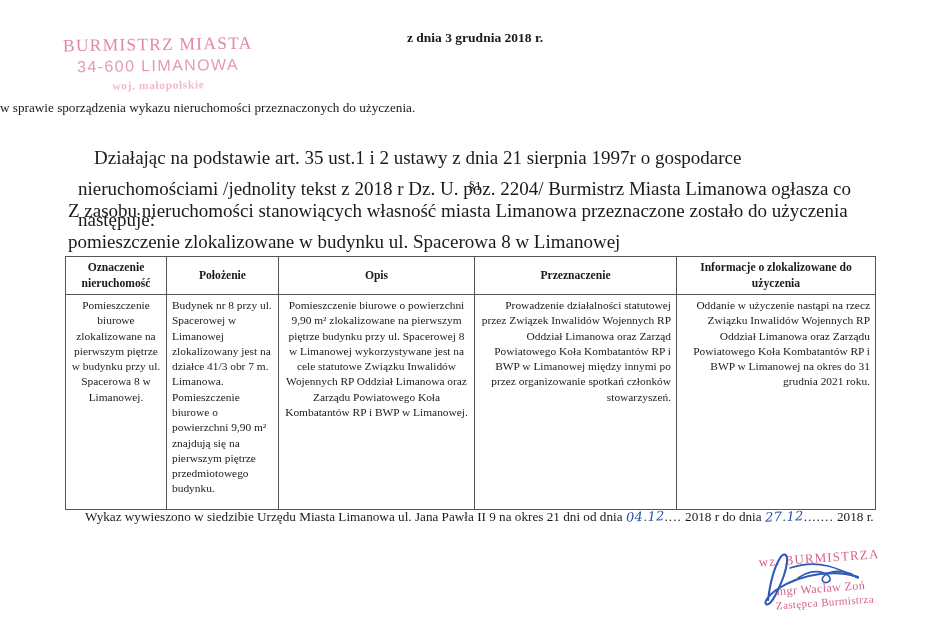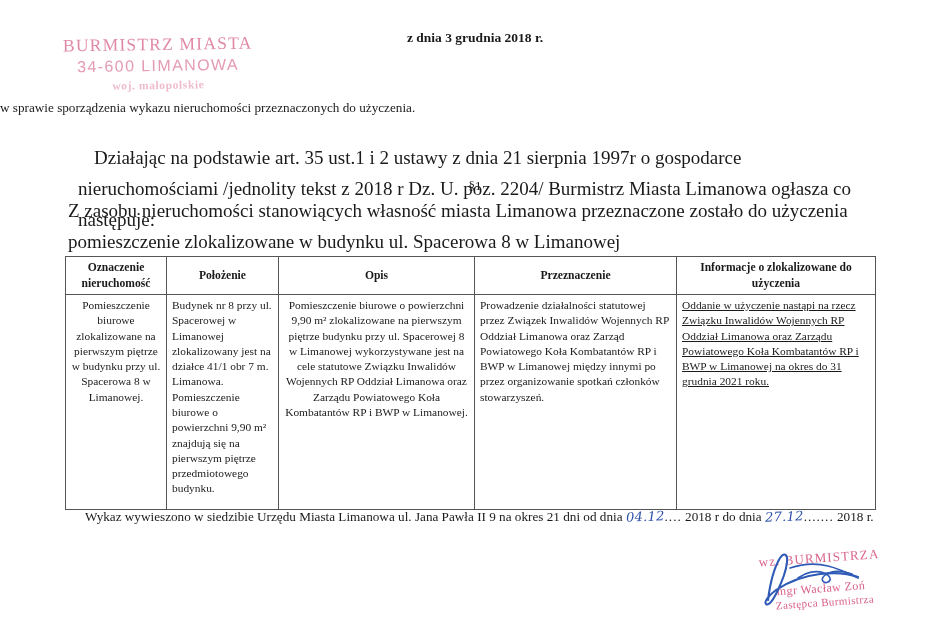--- a/index.html
+++ b/index.html
@@ -123,22 +123,22 @@
   table.notice th {
     text-align: center;
     font-weight: bold;
     vertical-align: middle;
     height: 30px;
     font-size: 11.6px;
   }
   td.c1 { text-align: center; vertical-align: middle; }
   td.c2 { text-align: left; vertical-align: top; padding-top: 38px; padding-left: 7px; }
   td.c3 { text-align: center; vertical-align: top; padding-top: 58px; margin-top: 36px; }
-  td.c4 { text-align: left; vertical-align: top; padding-top: 68px; padding-left: 7px; }
-  td.c5 { text-align: left; vertical-align: top; padding-top: 60px; padding-left: 7px; text-decoration: underline; }
+  td.c4 { text-align: right; vertical-align: top; padding-top: 68px; padding-left: 7px; }
+  td.c5 { text-align: right; vertical-align: top; padding-top: 60px; padding-left: 7px; }
   tr.body-row td { height: 208px; }
 
   
   .footer-line {
     position: absolute;
     left: 85px;
     top: 509px;
     width: 800px;
     font-size: 13.2px;
     white-space: nowrap;
@@ -235,21 +235,21 @@
         <th>Oznaczenie nieruchomość</th>
         <th>Położenie</th>
         <th>Opis</th>
         <th>Przeznaczenie</th>
         <th>Informacje o zlokalizowane do użyczenia</th>
       </tr>
     </thead>
     <tbody>
       <tr class="body-row">
         <td class="c1">Pomieszczenie biurowe zlokalizowane na pierwszym piętrze w budynku przy ul. Spacerowa 8 w Limanowej.</td>
-        <td class="c2">Budynek nr 8 przy ul. Spacerowej w Limanowej zlokalizowany jest na działce 41/1 obr 7 m. Limanowa. Pomieszczenie biurowe o powierzchni 9,90 m² znajdują się na pierwszym piętrze przedmiotowego budynku.</td>
+        <td class="c2">Budynek nr 8 przy ul. Spacerowej w Limanowej zlokalizowany jest na działce 41/3 obr 7 m. Limanowa. Pomieszczenie biurowe o powierzchni 9,90 m² znajdują się na pierwszym piętrze przedmiotowego budynku.</td>
         <td class="c3">Pomieszczenie biurowe o powierzchni 9,90 m² zlokalizowane na pierwszym piętrze budynku przy ul. Spacerowej 8 w Limanowej wykorzystywane jest na cele statutowe Związku Inwalidów Wojennych RP Oddział Limanowa oraz Zarządu Powiatowego Koła Kombatantów RP i BWP w Limanowej.</td>
         <td class="c4">Prowadzenie działalności statutowej przez Związek Inwalidów Wojennych RP Oddział Limanowa oraz Zarząd Powiatowego Koła Kombatantów RP i BWP w Limanowej między innymi po przez organizowanie spotkań członków stowarzyszeń.</td>
         <td class="c5">Oddanie w użyczenie nastąpi na rzecz Związku Inwalidów Wojennych RP Oddział Limanowa oraz Zarządu Powiatowego Koła Kombatantów RP i BWP w Limanowej na okres do 31 grudnia 2021 roku.</td>
       </tr>
     </tbody>
   </table>
 </div>
 
 <div class="footer-line">
   <span>Wykaz wywieszono w siedzibie Urzędu Miasta Limanowa ul. Jana Pawła II 9 na okres 21 dni od dnia</span>

